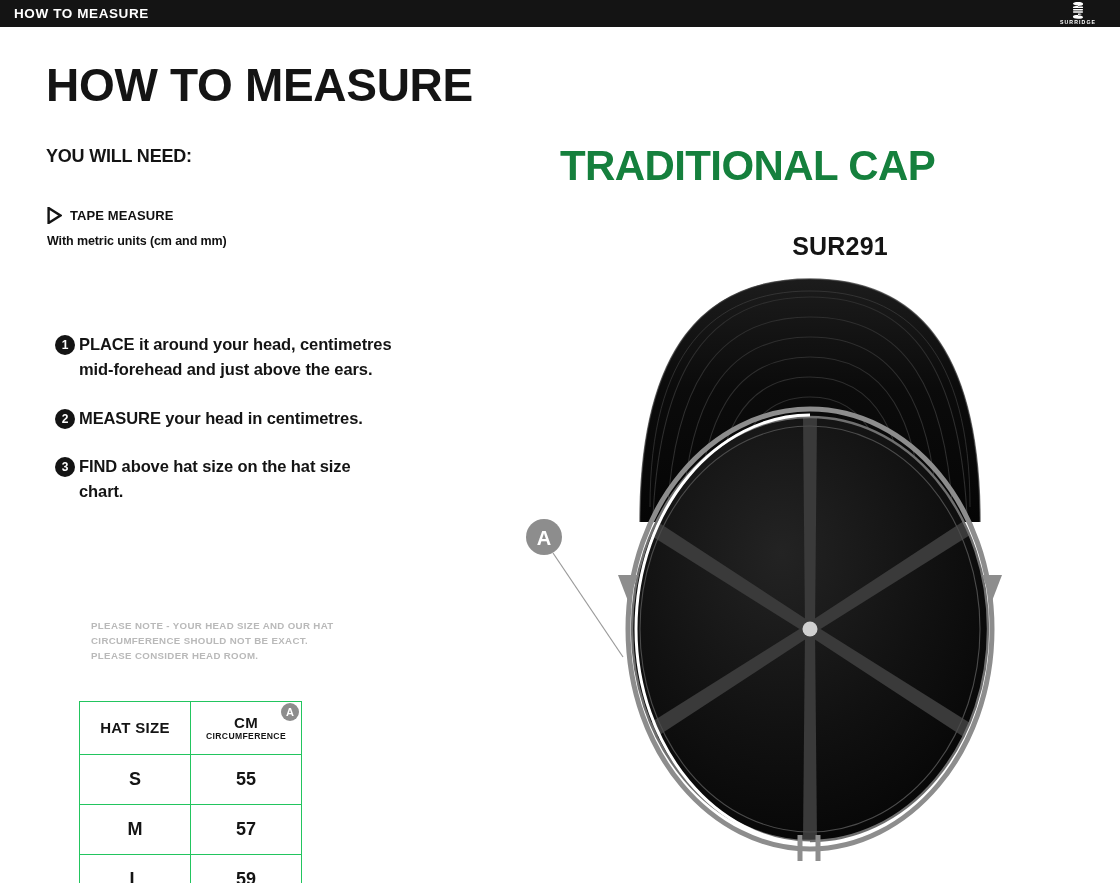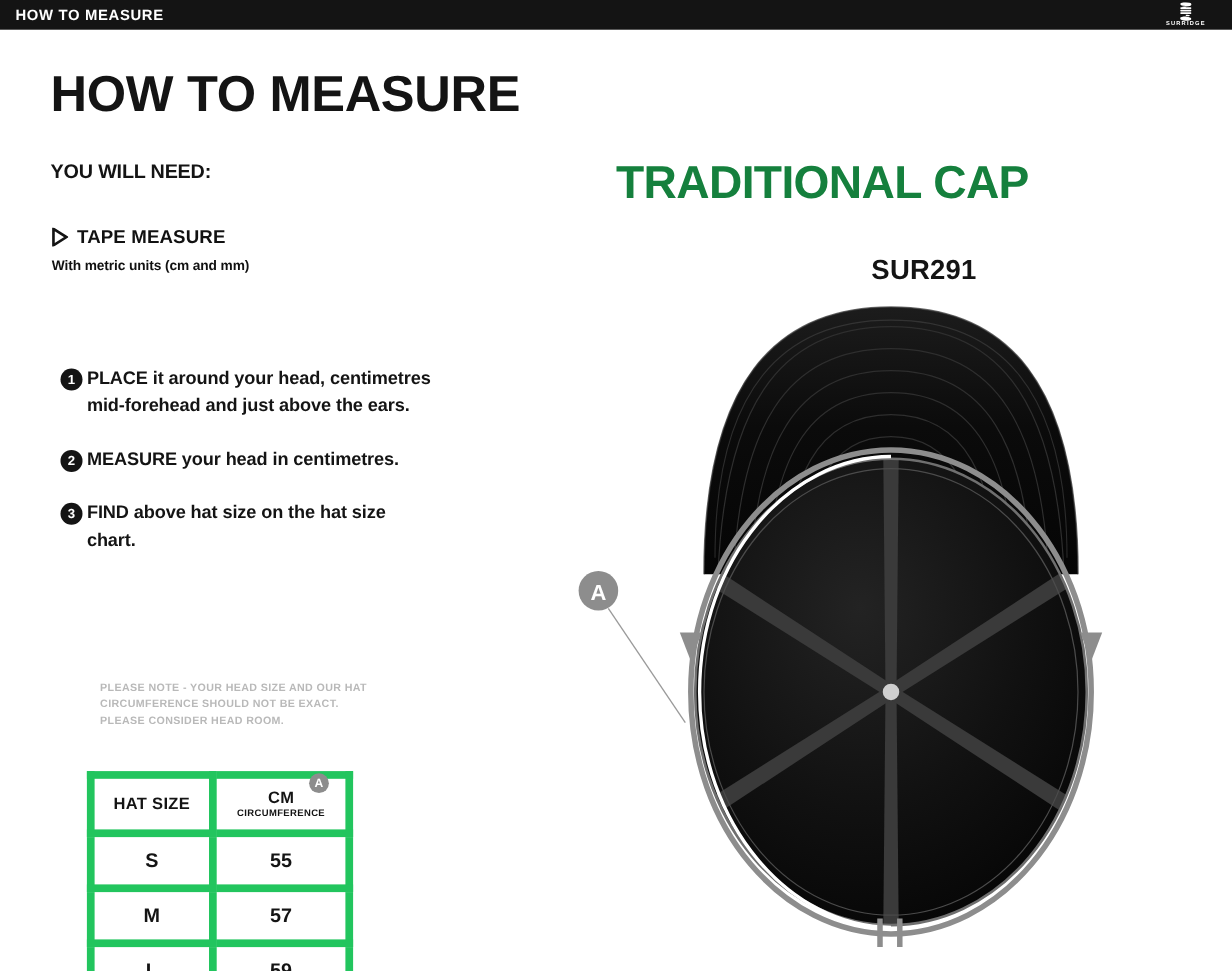--- a/index.html
+++ b/index.html
@@ -51,21 +51,21 @@
     position: absolute; left: 46px; top: 120px;
     font-size: 18px; font-weight: bold; letter-spacing: -0.2px;
     line-height: 1; color: #141414; white-space: nowrap;
   }
 
   .need-row {
     position: absolute; left: 47px; top: 180px;
     display: flex; align-items: center; gap: 8px;
   }
   .tri { width: 15px; height: 17px; display: block; }
-  .need-label { font-size: 17px; font-weight: bold; letter-spacing: 0.1px; line-height: 1; }
+  .need-label { font-size: 13px; font-weight: bold; letter-spacing: 0.1px; line-height: 1; }
   .need-sub {
     position: absolute; left: 47px; top: 208px;
     font-size: 12.5px; font-weight: bold; letter-spacing: -0.1px; line-height: 1;
   }
 
   
   .steps { position: absolute; left: 55px; top: 305px; width: 400px; }
   .step { position: relative; display: flex; align-items: flex-start; margin-bottom: 24px; }
   .step-badge {
     flex: 0 0 auto;
@@ -89,29 +89,29 @@
   }
 
   
   .sizetable {
     position: absolute; left: 79px; top: 674px;
     width: 222px;
     border-collapse: collapse;
     table-layout: fixed;
   }
   .sizetable td, .sizetable th {
-    border: 7px solid #22c55e;
+    border: 1px solid #22c55e;
     text-align: center;
     vertical-align: middle;
     padding: 0;
   }
   .sizetable th { height: 53px; }
   .sizetable td { height: 50px; }
   .col-a { width: 111px; }
-  .col-b { width: 124px; }
+  .col-b { width: 111px; }
   .th-label { font-size: 15px; font-weight: bold; letter-spacing: 0.3px; color: #141414; }
   .th-unit { font-size: 15px; font-weight: bold; letter-spacing: 0.3px; line-height: 1.05; color: #141414; }
   .th-unit-sub { font-size: 8.6px; font-weight: bold; letter-spacing: 0.35px; color: #141414; }
   .cell { font-size: 18px; font-weight: bold; color: #141414; }
   .table-badge {
     position: absolute; left: 281px; top: 676px;
     width: 18px; height: 18px; border-radius: 50%;
     background: #8d8d8d; color: #ffffff;
     font-size: 11px; font-weight: bold;
     display: flex; align-items: center; justify-content: center;

